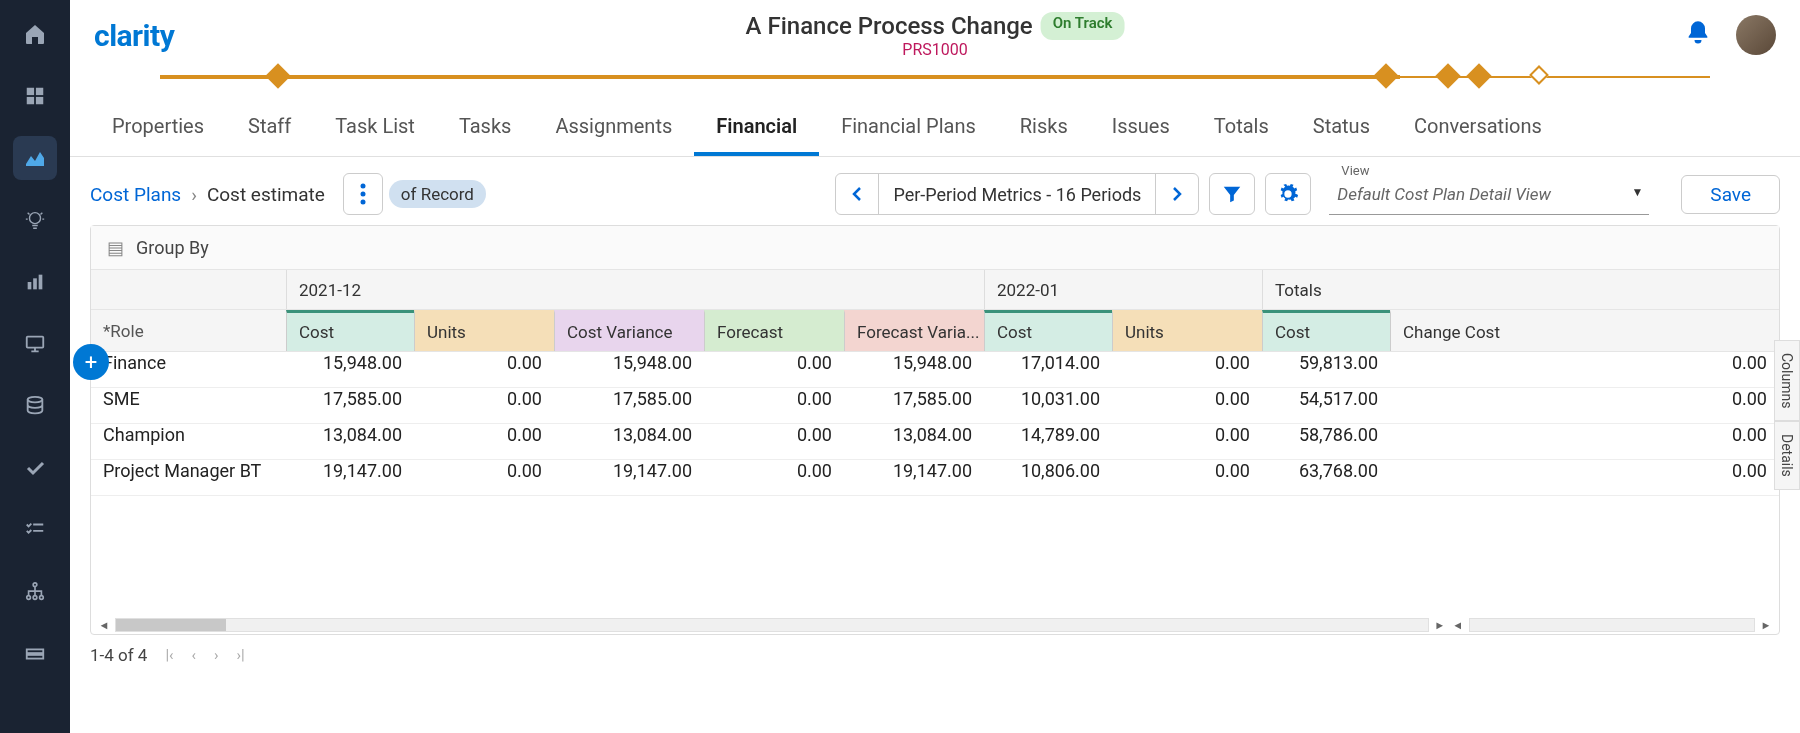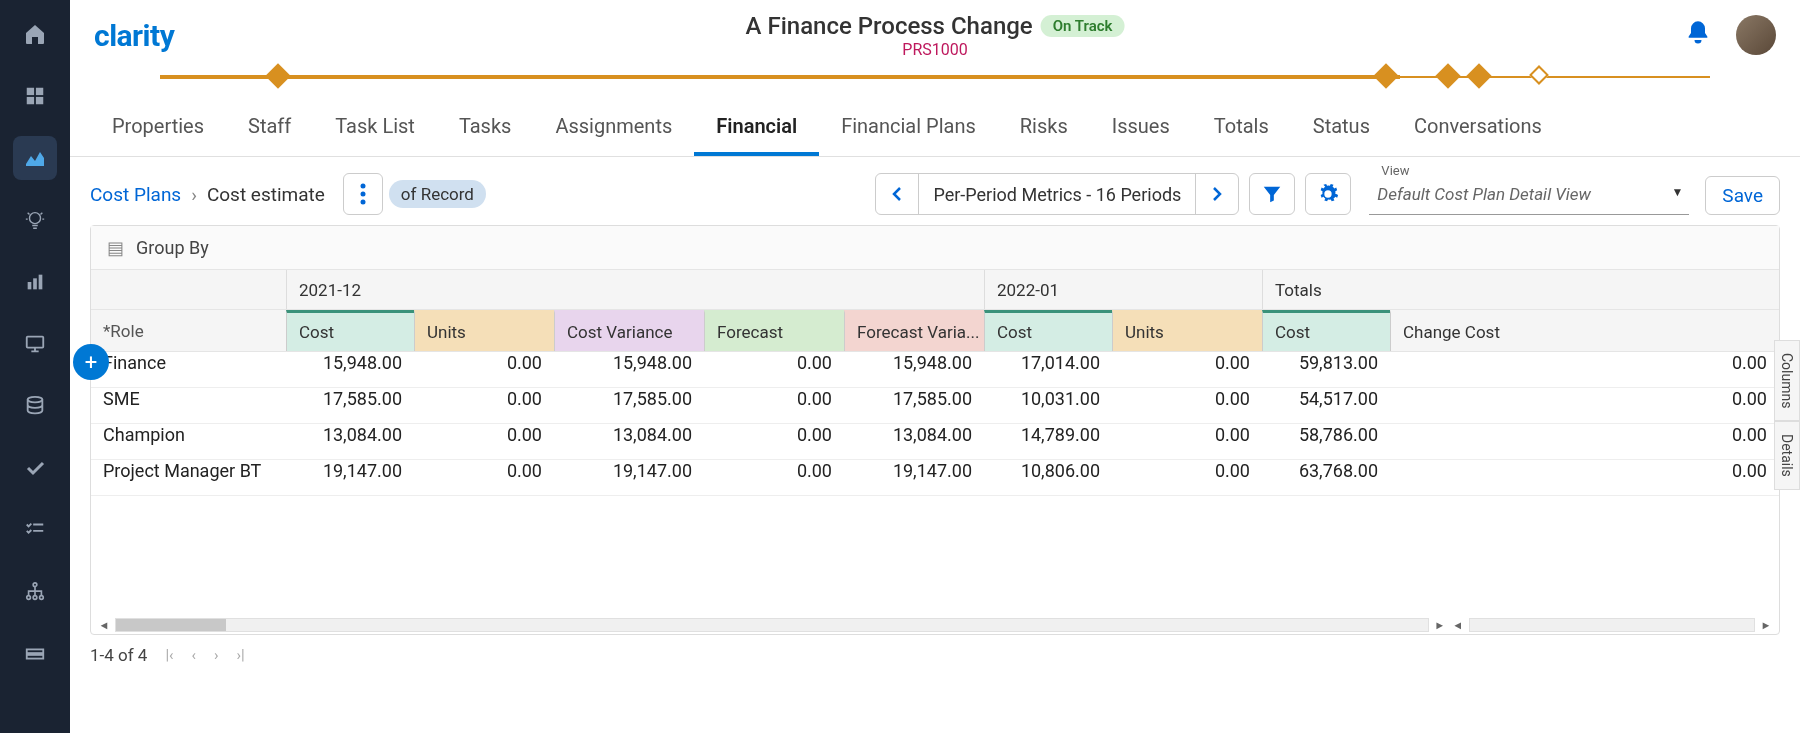--- a/index.html
+++ b/index.html
@@ -6,21 +6,21 @@
 body{width:1800px;height:733px;overflow:hidden;background:#fff;color:#333}
 .app{display:flex;height:100%}
 .leftbar{width:70px;background:#1a2332;display:flex;flex-direction:column;align-items:center;padding-top:12px;gap:18px}
 .leftbar .nav-icon{width:44px;height:44px;display:flex;align-items:center;justify-content:center;color:#9aa5b5;cursor:pointer;border-radius:8px}
 .leftbar .nav-icon.active{background:#2a3a52;color:#4fa8e8}
 .main{flex:1;display:flex;flex-direction:column;position:relative}
 .topbar{display:flex;align-items:center;height:70px;padding:0 24px;position:relative}
 .logo{font-size:30px;font-weight:700;color:#222;letter-spacing:-0.5px}
 .logo-underline{color:#0078d4;position:relative;display:inline-block}
 .title-area{position:absolute;left:50%;transform:translateX(-50%);text-align:center}
-.title-row{display:flex;align-items:center;gap:8px;justify-content:center}
+.title-row{display:flex;gap:8px;justify-content:center}
 .page-title{font-size:24px;font-weight:500;color:#333}
 .status-badge{background:#d4f0d4;color:#2e7d2e;padding:2px 12px;border-radius:12px;font-size:15px;font-weight:600}
 .page-subtitle{font-size:16px;color:#be185d;margin-top:0}
 .top-right{margin-left:auto;display:flex;align-items:center;gap:24px}
 .bell-icon{color:#0066d6;cursor:pointer}
 .avatar{width:40px;height:40px;border-radius:50%;background:linear-gradient(135deg,#8a7865,#5a4838);cursor:pointer}
 .progress-line{position:relative;height:12px;margin:0 90px}
 .pline{position:absolute;top:5px;left:0;height:4px;background:#d89020}
 .pline.done{width:80%}
 .pline.rest{left:80%;right:0;height:2px;top:6px;background:#d89020}
@@ -34,26 +34,26 @@
 .bc-link{color:#0066d6;cursor:pointer}
 .bc-sep{color:#888}
 .bc-current{color:#333}
 .kebab-btn{width:40px;height:42px;border:1px solid #ccc;border-radius:6px;display:flex;align-items:center;justify-content:center;cursor:pointer;background:#fff;margin-left:8px}
 .record-chip{background:#d0e0f0;color:#333;padding:4px 12px;border-radius:14px;font-size:17px;margin-left:-4px}
 .spacer{flex:1}
 .pager-group{display:flex;align-items:center;border:1px solid #ccc;border-radius:6px;height:42px}
 .pager-btn{width:42px;height:100%;display:flex;align-items:center;justify-content:center;cursor:pointer;color:#0066d6;font-size:18px}
 .pager-text{padding:0 14px;font-size:18px;color:#333;border-left:1px solid #ccc;border-right:1px solid #ccc;height:100%;display:flex;align-items:center}
 .icon-btn{width:46px;height:42px;border:1px solid #ccc;border-radius:6px;display:flex;align-items:center;justify-content:center;cursor:pointer;color:#0066d6}
-.view-group{display:flex;align-items:flex-end;gap:6px;margin-left:8px}
+.view-group{display:flex;align-items:center;gap:12px;margin-left:8px}
 .view-field{position:relative;width:320px}
 .view-label{position:absolute;top:-10px;left:8px;background:#fff;padding:0 4px;font-size:13px;color:#666}
 .view-input{width:100%;height:42px;border:none;border-bottom:1px solid #999;padding:0 8px;font-size:17px;font-style:italic;color:#666;background:transparent}
 .view-caret{position:absolute;right:6px;top:12px;font-size:12px}
-.save-btn{color:#0066d6;font-size:19px;border:1px solid #ccc;border-radius:6px;padding:7px 16px;cursor:pointer;margin-left:10px;background:#fff}
+.save-btn{color:#0066d6;font-size:19px;border:1px solid #ccc;border-radius:6px;padding:7px 28px;cursor:pointer;margin-left:20px;background:#fff}
 .grid-wrap{margin:0 20px;border:1px solid #ddd;border-radius:4px;position:relative}
 .groupby-row{height:44px;display:flex;align-items:center;padding:0 16px;background:#fafafa;border-bottom:1px solid #e5e5e5;gap:12px;font-size:18px;color:#444}
 .period-header{display:flex;height:40px;background:#f5f5f5;border-bottom:1px solid #e5e5e5}
 .ph-cell{border-left:1px solid #ddd;padding:8px 12px;font-size:17px;color:#333;display:flex;align-items:center}
 .col-header{display:flex;height:42px;background:#f5f5f5;border-bottom:1px solid #e5e5e5}
 .ch-cell{padding:8px 12px;font-size:17px;color:#333;border-left:1px solid #ccc;display:flex;align-items:center;border-top:3px solid transparent;overflow:hidden;text-overflow:ellipsis;white-space:nowrap}
 .ch-role{width:195px;font-size:17px;color:#555;padding-left:12px;display:flex;align-items:center}
 .c-cost{background:#d4ede4;border-top-color:#3a927a}
 .c-units{background:#f5dfb8}
 .c-var{background:#e8d5ed}

